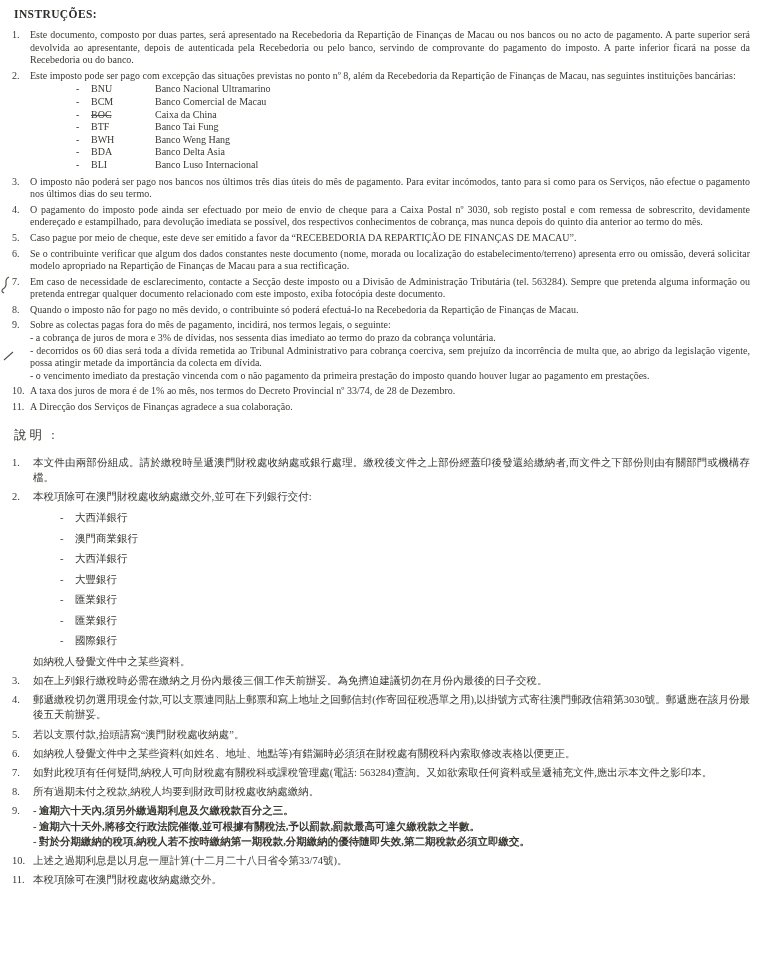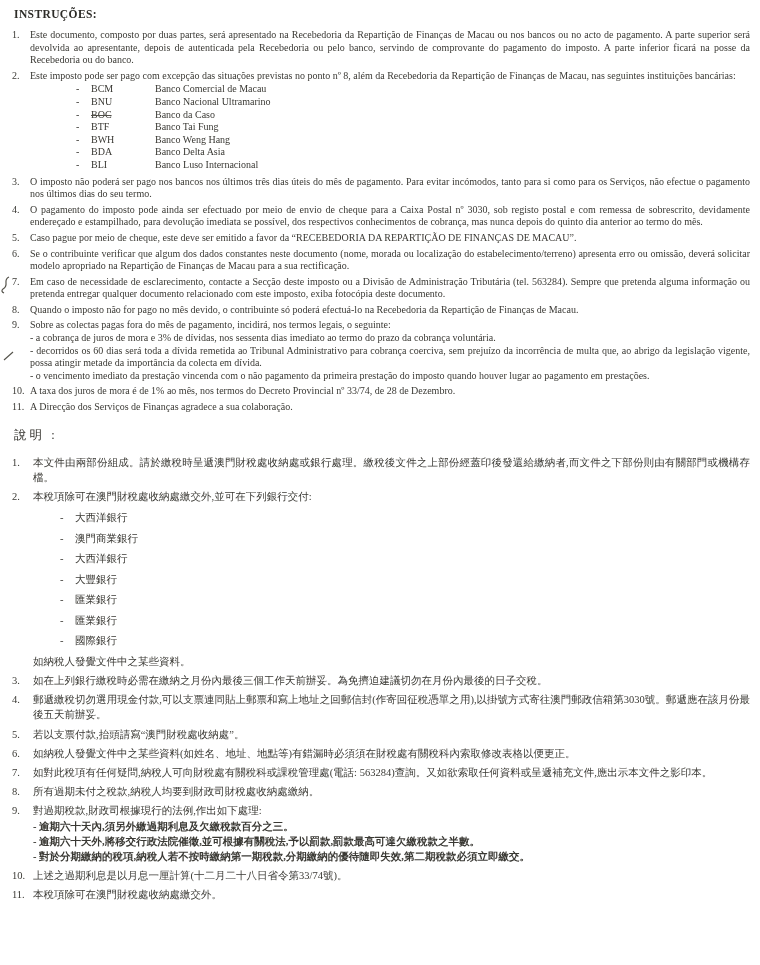--- a/index.html
+++ b/index.html
@@ -97,30 +97,30 @@
     <span class="num">1.</span>
     <div class="body">Este documento, composto por duas partes, será apresentado na Recebedoria da Repartição de Finanças de Macau ou nos bancos ou no acto de pagamento. A parte superior será devolvida ao apresentante, depois de autenticada pela Recebedoria ou pelo banco, servindo de comprovante do pagamento do imposto.  A parte inferior ficará na posse da Recebedoria ou do banco.</div>
   </div>
 
   <div class="pt-item">
     <span class="num">2.</span>
     <div class="body">
       <div>Este imposto pode ser pago com excepção das situações previstas no ponto nº 8, além da Recebedoria da Repartição de Finanças de Macau, nas seguintes instituições bancárias:</div>
       <div class="pt-banks">
         <div class="pt-bank">
+            <span class="code">BNU</span>
+            <span class="bname">Banco Nacional Ultramarino</span>
+          </div>
+        <div class="pt-bank">
             <span class="code">BCM</span>
             <span class="bname">Banco Comercial de Macau</span>
           </div>
-        <div class="pt-bank">
-            <span class="code">BNU</span>
-            <span class="bname">Banco Nacional Ultramarino</span>
-          </div>
         <div class="pt-bank struck">
             <span class="code">BOC</span>
-            <span class="bname">Banco da Caso</span>
+            <span class="bname">Caixa da China</span>
           </div>
         <div class="pt-bank">
             <span class="code">BTF</span>
             <span class="bname">Banco Tai Fung</span>
           </div>
         <div class="pt-bank">
             <span class="code">BWH</span>
             <span class="bname">Banco Weng Hang</span>
           </div>
         <div class="pt-bank">
@@ -235,21 +235,20 @@
   </div>
 
   <div class="zh-item">
     <span class="num">8.</span>
     <div class="body">所有過期未付之稅款,納稅人均要到財政司財稅處收納處繳納。</div>
   </div>
 
   <div class="zh-item">
     <span class="num">9.</span>
     <div class="body">
-      <div>對過期稅款,財政司根據現行的法例,作出如下處理:</div>
       <div class="zh-sub">- 逾期六十天內,須另外繳過期利息及欠繳稅款百分之三。</div>
       <div class="zh-sub">- 逾期六十天外,將移交行政法院催徵,並可根據有關稅法,予以罰款,罰款最高可達欠繳稅款之半數。</div>
       <div class="zh-sub">- 對於分期繳納的稅項,納稅人若不按時繳納第一期稅款,分期繳納的優待隨即失效,第二期稅款必須立即繳交。</div>
     </div>
   </div>
 
   <div class="zh-item">
     <span class="num">10.</span>
     <div class="body">上述之過期利息是以月息一厘計算(十二月二十八日省令第33/74號)。</div>
   </div>

